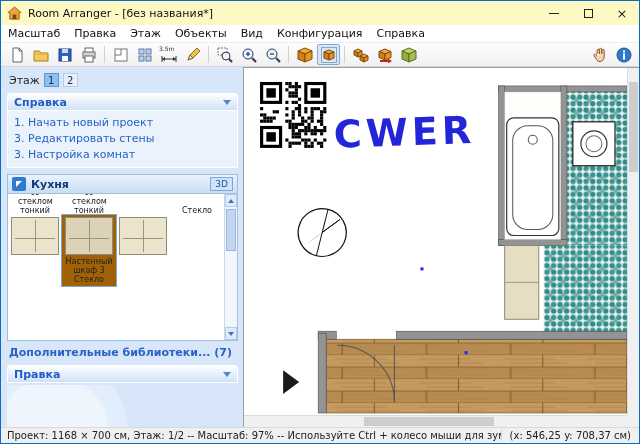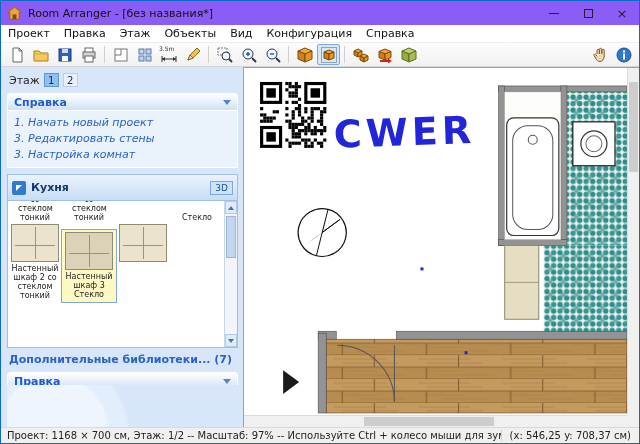--- a/index.html
+++ b/index.html
@@ -1,19 +1,19 @@
 <!DOCTYPE html>
 <html><head>
 <meta charset="utf-8">
 <style>
   html,body{margin:0;padding:0;background:#cfd8e2;font-family:"DejaVu Sans","Liberation Sans",sans-serif;}
   *{box-sizing:border-box;}
   .window{position:relative;width:640px;height:444px;background:#fff;border:1px solid #0a6cc8;overflow:hidden;}
   
-  .titlebar{position:absolute;top:0;left:0;right:0;height:24px;background:#8b5cf6;display:flex;align-items:center;padding-left:6px;}
+  .titlebar{position:absolute;top:0;left:0;right:0;height:24px;background:#fef9c3;display:flex;align-items:center;padding-left:6px;}
   .app-icon{width:15px;height:15px;margin-right:6px;flex:0 0 auto;}
   .title-text{font-size:11px;color:#111;flex:1;white-space:nowrap;overflow:hidden;}
   .win-controls{display:flex;height:100%;}
   .win-btn{width:34px;height:100%;display:flex;align-items:center;justify-content:center;color:#222;font-size:12px;}
   .min-glyph{width:10px;height:1px;background:#222;display:block;}
   .max-glyph{width:9px;height:9px;border:1px solid #222;display:block;}
   .close-glyph{font-size:13px;line-height:13px;}
   
   .menubar{position:absolute;top:24px;left:0;right:0;height:18px;background:#fff;display:flex;align-items:center;font-size:11px;color:#111;border-bottom:1px solid #eee;}
   .menu-item{padding:1px 7px;cursor:default;}
@@ -27,39 +27,39 @@
   
   .main{position:absolute;top:66px;left:0;right:0;bottom:16px;display:flex;}
   
   .sidebar{width:242px;background:#d7e6f8;padding:4px 5px 0 6px;position:relative;overflow:hidden;}
   .floor-row{display:flex;align-items:center;gap:4px;font-size:11px;color:#222;margin:2px 0 6px 2px;}
   .floor-tab{width:15px;height:14px;font-size:10px;display:flex;align-items:center;justify-content:center;color:#234;background:#e8f1fb;border:1px solid #b9cfe8;}
   .floor-tab.active{background:#8fc0ee;border-color:#5d96cc;color:#08306b;}
   .panel{margin-bottom:6px;}
   .panel-header{height:18px;background:linear-gradient(#ffffff,#cfe1f6);border:1px solid #fff;border-radius:3px 3px 0 0;display:flex;align-items:center;padding:0 6px;font-size:11px;font-weight:bold;color:#215dc6;}
   .panel-header .chev{margin-left:auto;width:0;height:0;border-left:4px solid transparent;border-right:4px solid transparent;border-top:5px solid #5a84c8;}
-  .panel-body{background:#eaf2fc;border:1px solid #fff;border-top:none;padding:4px 6px;font-style:italic;}
+  .panel-body{background:#eaf2fc;border:1px solid #fff;border-top:none;padding:4px 6px;}
   .task-link{display:block;font-size:11px;color:#2a62c5;text-decoration:none;line-height:16px;cursor:pointer;}
   
-  .lib-header{height:27px;background:linear-gradient(#eaf3fd,#c8ddf4);border:1px solid #9fc0e2;display:flex;align-items:center;padding:0 4px;gap:5px;}
+  .lib-header{height:20px;background:linear-gradient(#eaf3fd,#c8ddf4);border:1px solid #9fc0e2;display:flex;align-items:center;padding:0 4px;gap:5px;}
   .lib-icon{width:14px;height:14px;background:#2f7bd0;border-radius:2px;position:relative;}
   .lib-icon::after{content:"";position:absolute;left:4px;top:4px;width:0;height:0;border-right:6px solid transparent;border-top:6px solid #fff;}
   .lib-title{font-size:11px;font-weight:bold;color:#123a75;flex:1;}
   .btn-3d{font-size:9px;color:#1d4f9c;background:#cfe3f8;border:1px solid #7fa8d9;padding:0 4px;height:14px;line-height:12px;}
   .lib-body{background:#fff;border:1px solid #9fc0e2;border-top:none;position:relative;height:147px;overflow:hidden;}
   .lib-inner{position:absolute;left:0;top:0;right:13px;}
   .partial-row{display:flex;height:21px;overflow:hidden;align-items:flex-end;}
   .partial-cell{width:25%;font-size:8px;line-height:9px;color:#222;text-align:center;padding:0 10px;}
   .item-grid{display:flex;}
   .lib-item{width:25%;padding:2px 1px;text-align:center;}
   .lib-item .thumb{width:48px;height:38px;margin:0 auto 2px;background:#ece3cc;border:1px solid #8e8c76;position:relative;}
   .lib-item .thumb::before{content:"";position:absolute;left:50%;top:2px;bottom:2px;width:1px;background:#9a947c;}
   .lib-item .thumb::after{content:"";position:absolute;left:3px;right:3px;top:55%;height:1px;background:#9a947c;}
   .lib-item .label{font-size:8px;line-height:9px;color:#222;}
-  .lib-item.selected{background:#fef9c3;outline:1px solid #7fa8d9;margin-top:8px;}
+  .lib-item.selected{background:#a16207;outline:1px solid #7fa8d9;}
   .lib-item.selected .thumb{background:#dcd2b8;}
   
   .lib-scroll{position:absolute;top:0;right:0;width:13px;bottom:0;background:#f2f6fb;border-left:1px solid #c8d8ec;}
   .lib-scroll .arrow{position:absolute;left:0;right:0;height:13px;background:#dfeafa;border:1px solid #b4cbe6;display:flex;align-items:center;justify-content:center;}
   .lib-scroll .arrow.up{top:0;}
   .lib-scroll .arrow.down{bottom:0;}
   .tri-up{width:0;height:0;border-left:3px solid transparent;border-right:3px solid transparent;border-bottom:4px solid #4a6fa5;}
   .tri-down{width:0;height:0;border-left:3px solid transparent;border-right:3px solid transparent;border-top:4px solid #4a6fa5;}
   .lib-scroll .thumb-v{position:absolute;left:1px;right:1px;top:15px;height:42px;background:#c2d6ee;border:1px solid #9ab6da;}
   .more-link{display:block;font-size:11px;color:#2a62c5;text-decoration:none;margin:5px 0 6px 2px;font-weight:bold;}
@@ -95,21 +95,21 @@
       <div class="win-btn">
           <span class="max-glyph"></span>
         </div>
       <div class="win-btn">
           <span class="close-glyph">×</span>
         </div>
     </div>
   </div>
 
   <div class="menubar">
-    <span class="menu-item">Проект</span>
+    <span class="menu-item">Масштаб</span>
     <span class="menu-item">Правка</span>
     <span class="menu-item">Этаж</span>
     <span class="menu-item">Объекты</span>
     <span class="menu-item">Вид</span>
     <span class="menu-item">Конфигурация</span>
     <span class="menu-item">Справка</span>
   </div>
 
   <div class="toolbar">
     <div class="tb-btn">
@@ -278,21 +278,20 @@
           <div class="lib-inner">
             <div class="partial-row">
               <span class="partial-cell">со стеклом тонкий</span>
               <span class="partial-cell">со стеклом тонкий</span>
               <span class="partial-cell"></span>
               <span class="partial-cell">Стекло</span>
             </div>
             <div class="item-grid">
               <div class="lib-item">
                 <div class="thumb"></div>
-                <div class="label">Настенный шкаф 2 со стеклом тонкий</div>
               </div>
               <div class="lib-item selected">
                 <div class="thumb"></div>
                 <div class="label">Настенный шкаф 3 Стекло</div>
               </div>
               <div class="lib-item">
                 <div class="thumb"></div>
               </div>
             </div>
           </div>

